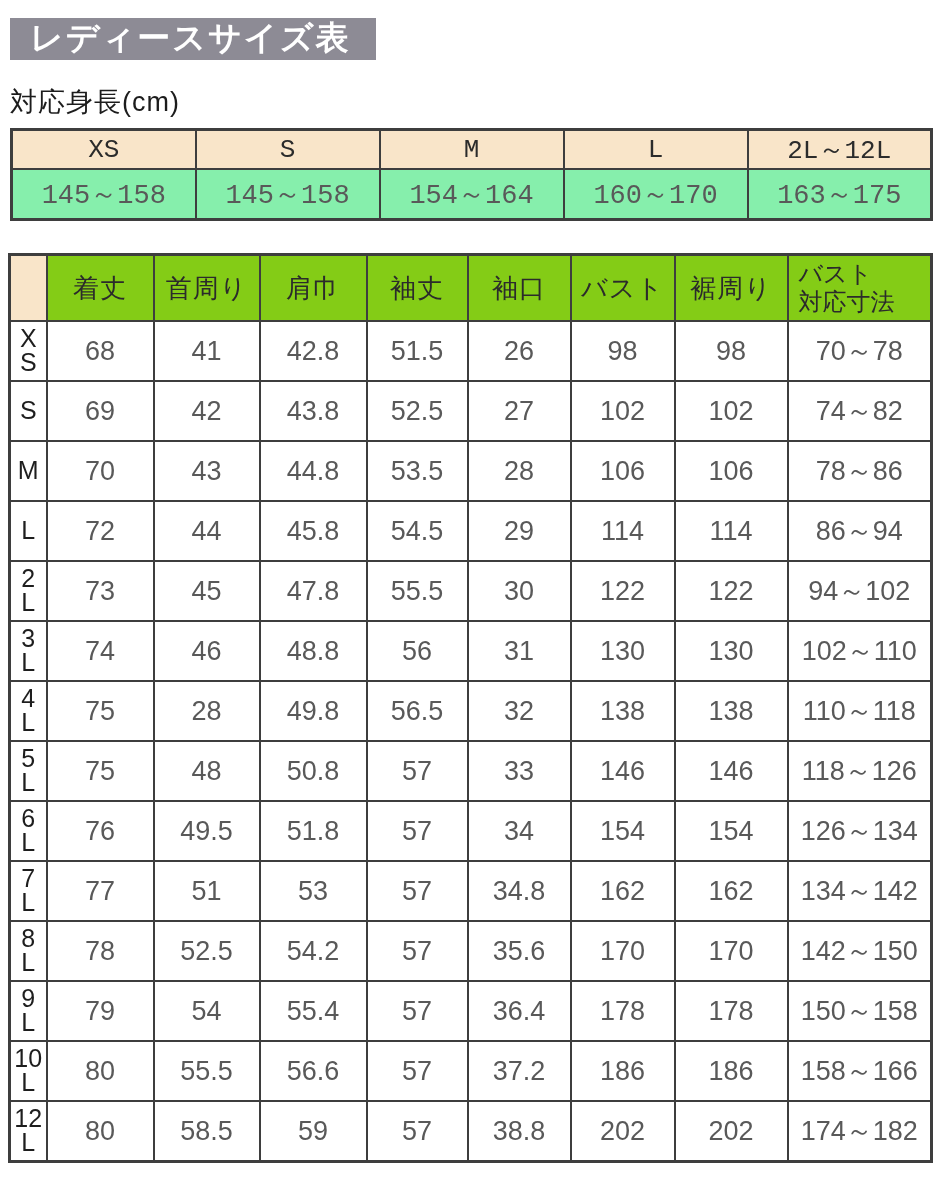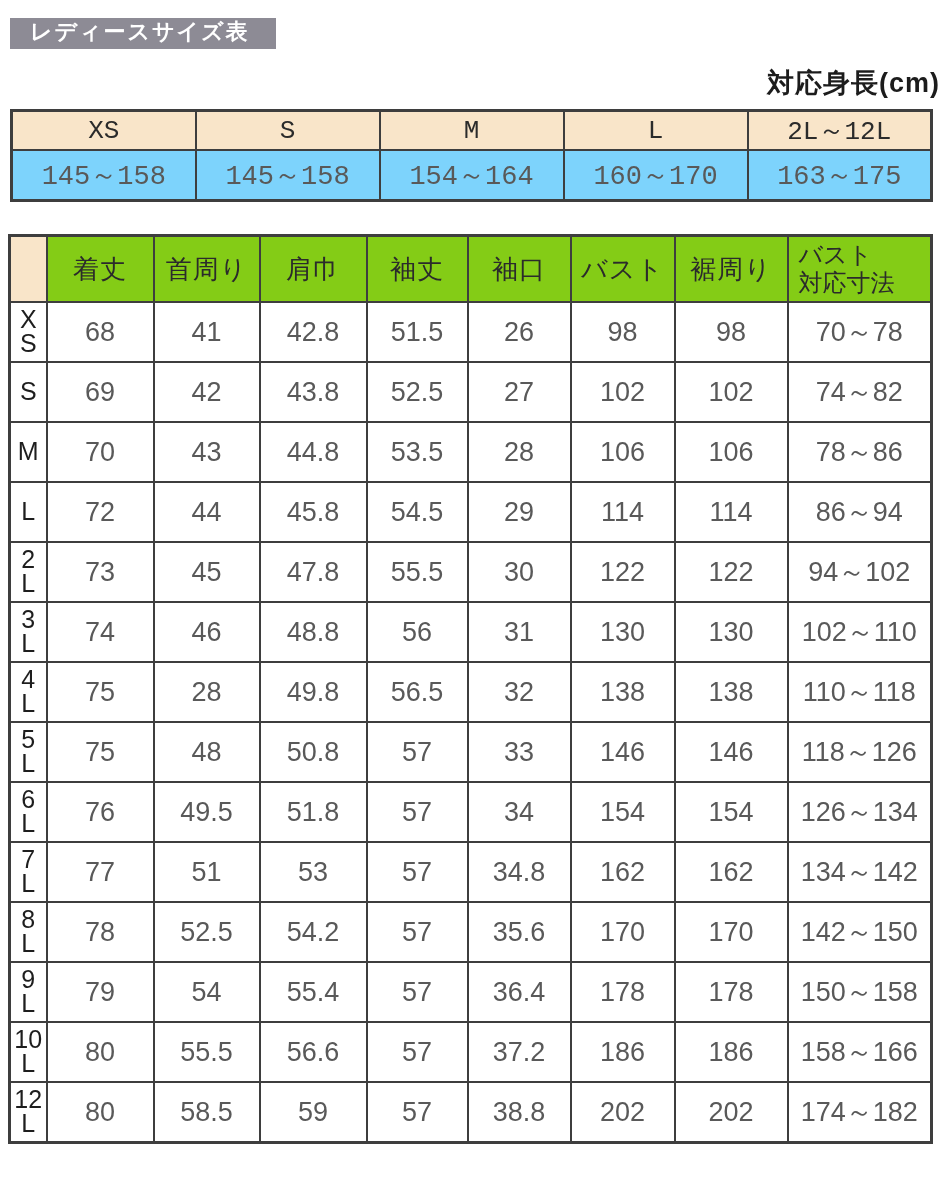--- a/index.html
+++ b/index.html
@@ -13,33 +13,32 @@
     width: 940px;
     height: 1200px;
     background: #ffffff;
     overflow: hidden;
   }
   .title-banner {
     display: inline-block;
     margin: 18px 0 0 10px;
     background: #8d8b95;
     color: #ffffff;
-    font-size: 22px;
+    font-size: 33px;
     font-weight: bold;
     letter-spacing: 2px;
     padding: 3px 26px 6px 20px;
     line-height: 1.0;
   }
   .height-label {
-    margin: 16px 0 8px 10px;
+    margin: 24px 0 8px 10px;
     font-size: 27px;
-    font-weight: bold;
+    font-weight: normal;
     color: #1c1c1c;
     letter-spacing: 1px;
-    text-align: right;
   }
   table {
     border-collapse: collapse;
     table-layout: fixed;
   }
   .height-table {
     margin-left: 10px;
     width: 920px;
     border: 3px solid #3e3e3e;
   }
@@ -50,21 +49,21 @@
     font-family: Liberation Mono, monospace;
   }
   .height-table th {
     background: #f9e5c9;
     height: 33px;
     font-size: 26px;
     font-weight: 500;
     color: #2b2b2b;
   }
   .height-table td {
-    background: #7dd3fc;
+    background: #86efac;
     height: 46px;
     font-size: 27px;
     font-weight: 400;
     color: #595959;
   }
   .size-table {
     margin: 32px 0 0 8px;
     width: 922px;
     border: 3px solid #3e3e3e;
   }

